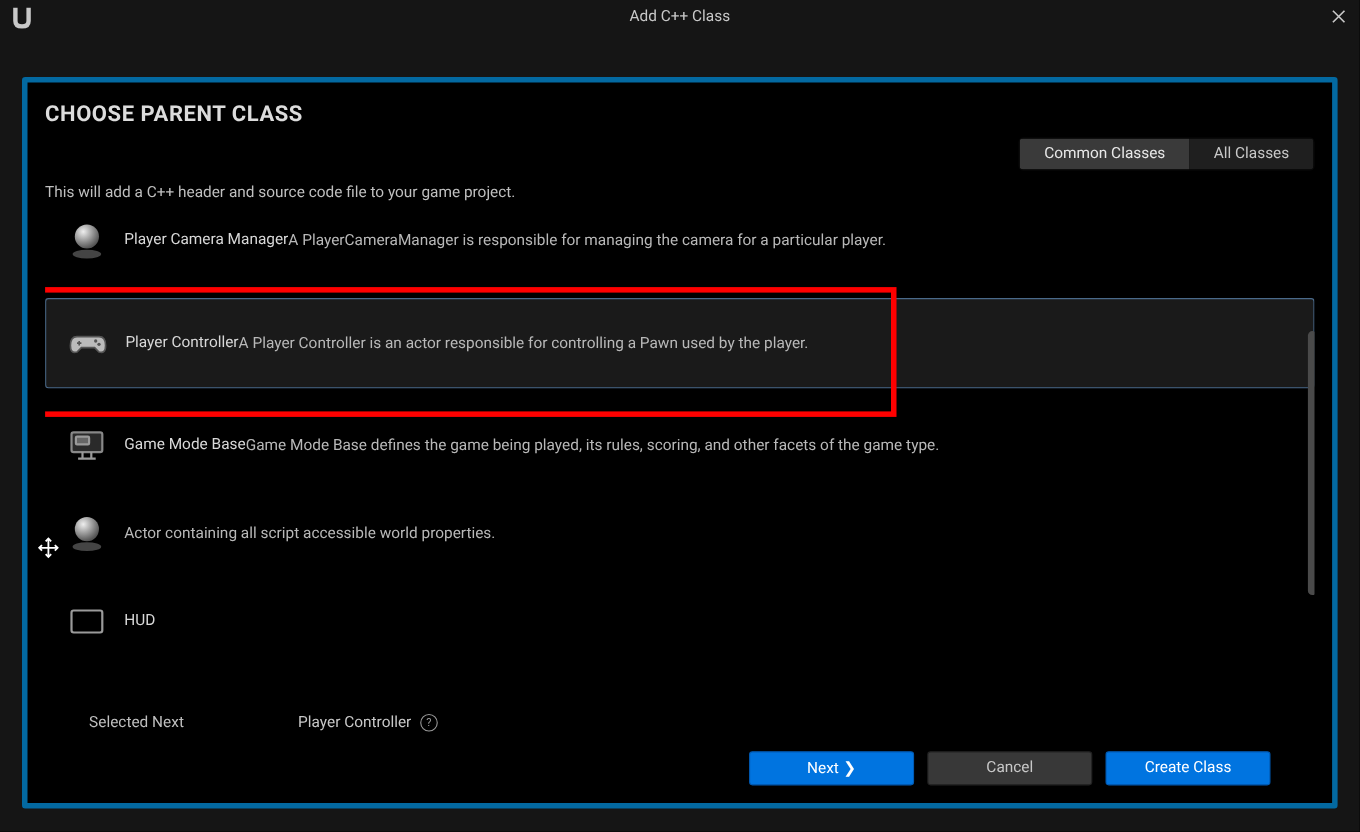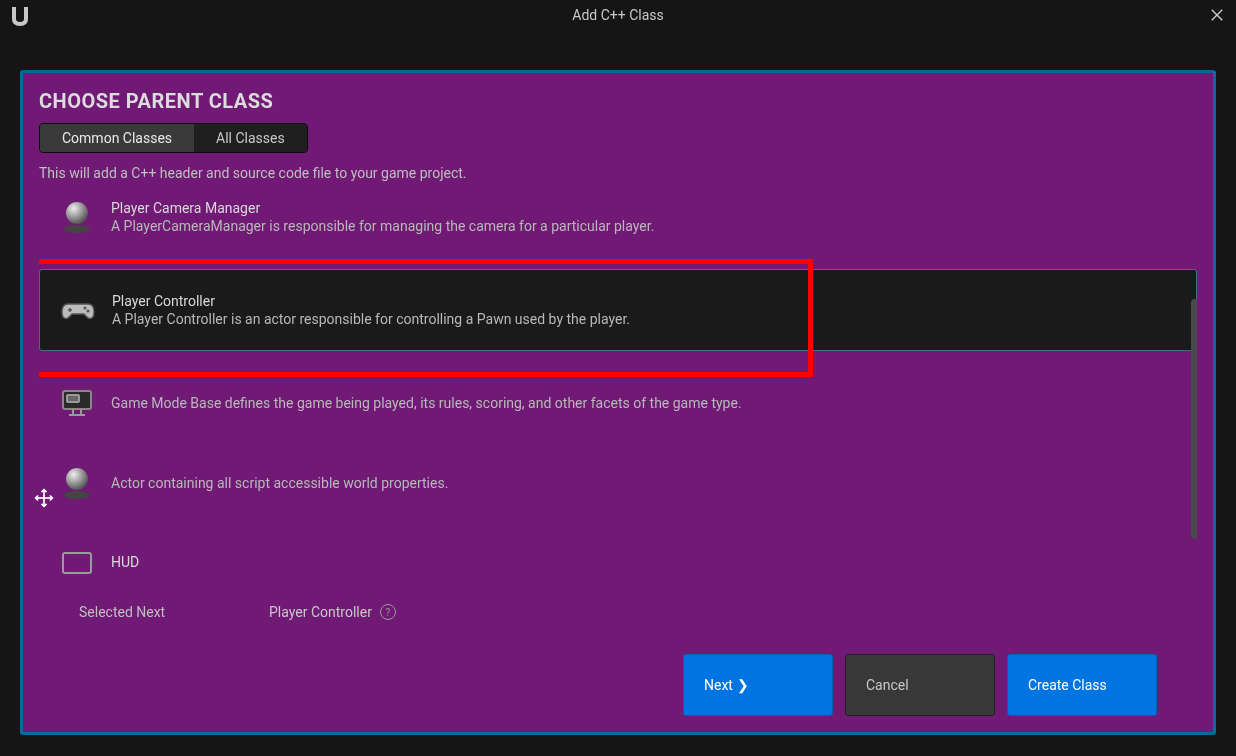--- a/index.html
+++ b/index.html
@@ -37,38 +37,38 @@
   right: 10px;
   top: 6px;
   width: 18px;
   height: 18px;
   cursor: pointer;
   color: #c8c8c8;
 }
 .titlebar-close svg { width: 100%; height: 100%; }
 .main-panel {
   margin: 40px 20px 20px 20px;
-  background: #701a75;
-  border: 3px solid #0369a1;
+  background: #000000;
+  border: 5px solid #0369a1;
   border-radius: 3px;
   padding: 16px 16px 16px 16px;
   height: 665px;
   display: flex;
   flex-direction: column;
 }
 .section-heading {
   font-size: 20px;
   font-weight: 700;
   letter-spacing: 0.5px;
   color: #dcdcdc;
   margin-bottom: 10px;
 }
 .tab-row {
   display: flex;
-  justify-content: flex-start;
+  justify-content: flex-end;
   margin-bottom: 12px;
 }
 .tab-container {
   display: flex;
   border: 1px solid #0a0a0a;
   border-radius: 4px;
   overflow: hidden;
 }
 .tab {
   padding: 6px 22px;
@@ -125,21 +125,22 @@
   margin-right: 16px;
   flex-shrink: 0;
   display: flex;
   align-items: center;
   justify-content: center;
   color: #9a9a9a;
 }
 .class-icon svg { width: 100%; height: 100%; }
 .class-text {
   display: flex;
-  flex-direction: column;
+  flex-direction: row;
+  align-items: center;
 }
 .class-title {
   font-size: 14px;
   color: #d8d8d8;
   margin-bottom: 2px;
 }
 .class-desc {
   font-size: 14px;
   color: #b8b8b8;
 }
@@ -197,26 +198,26 @@
   color: #999;
 }
 .button-row {
   display: flex;
   justify-content: flex-end;
   gap: 12px;
   margin-top: 18px;
 }
 .btn {
   min-width: 150px;
-  padding: 22px 20px;
+  padding: 6px 20px;
   border-radius: 3px;
   font-size: 14px;
+  text-align: center;
   cursor: pointer;
   border: 1px solid transparent;
-  margin-top: 16px;
 }
 .btn-primary {
   background: #0074e0;
   color: #fff;
   border-color: #005bb5;
 }
 .btn-secondary {
   background: #383838;
   color: #c8c8c8;
   border-color: #222;
@@ -296,20 +297,21 @@
         <div class="class-icon">
           <svg viewBox="0 0 36 36" fill="none" stroke="currentColor" stroke-width="2">
               <rect x="4" y="6" width="28" height="18" rx="2" fill="#2a2a2a" stroke="#888"></rect>
               <rect x="8" y="10" width="12" height="7" rx="1" fill="#666"></rect>
               <line x1="14" y1="24" x2="14" y2="30"></line>
               <line x1="22" y1="24" x2="22" y2="30"></line>
               <line x1="10" y1="30" x2="26" y2="30"></line>
             </svg>
         </div>
         <div class="class-text">
+          <div class="class-title">Game Mode Base</div>
           <div class="class-desc">Game Mode Base defines the game being played, its rules, scoring, and other facets of the game type.</div>
         </div>
       </div>
 
       <div class="class-item">
         <div class="class-icon">
           <svg viewBox="0 0 36 36">
               <defs>
                 <radialGradient id="g2" cx="35%" cy="30%" r="70%">
                   <stop offset="0%" stop-color="#eee"></stop>

